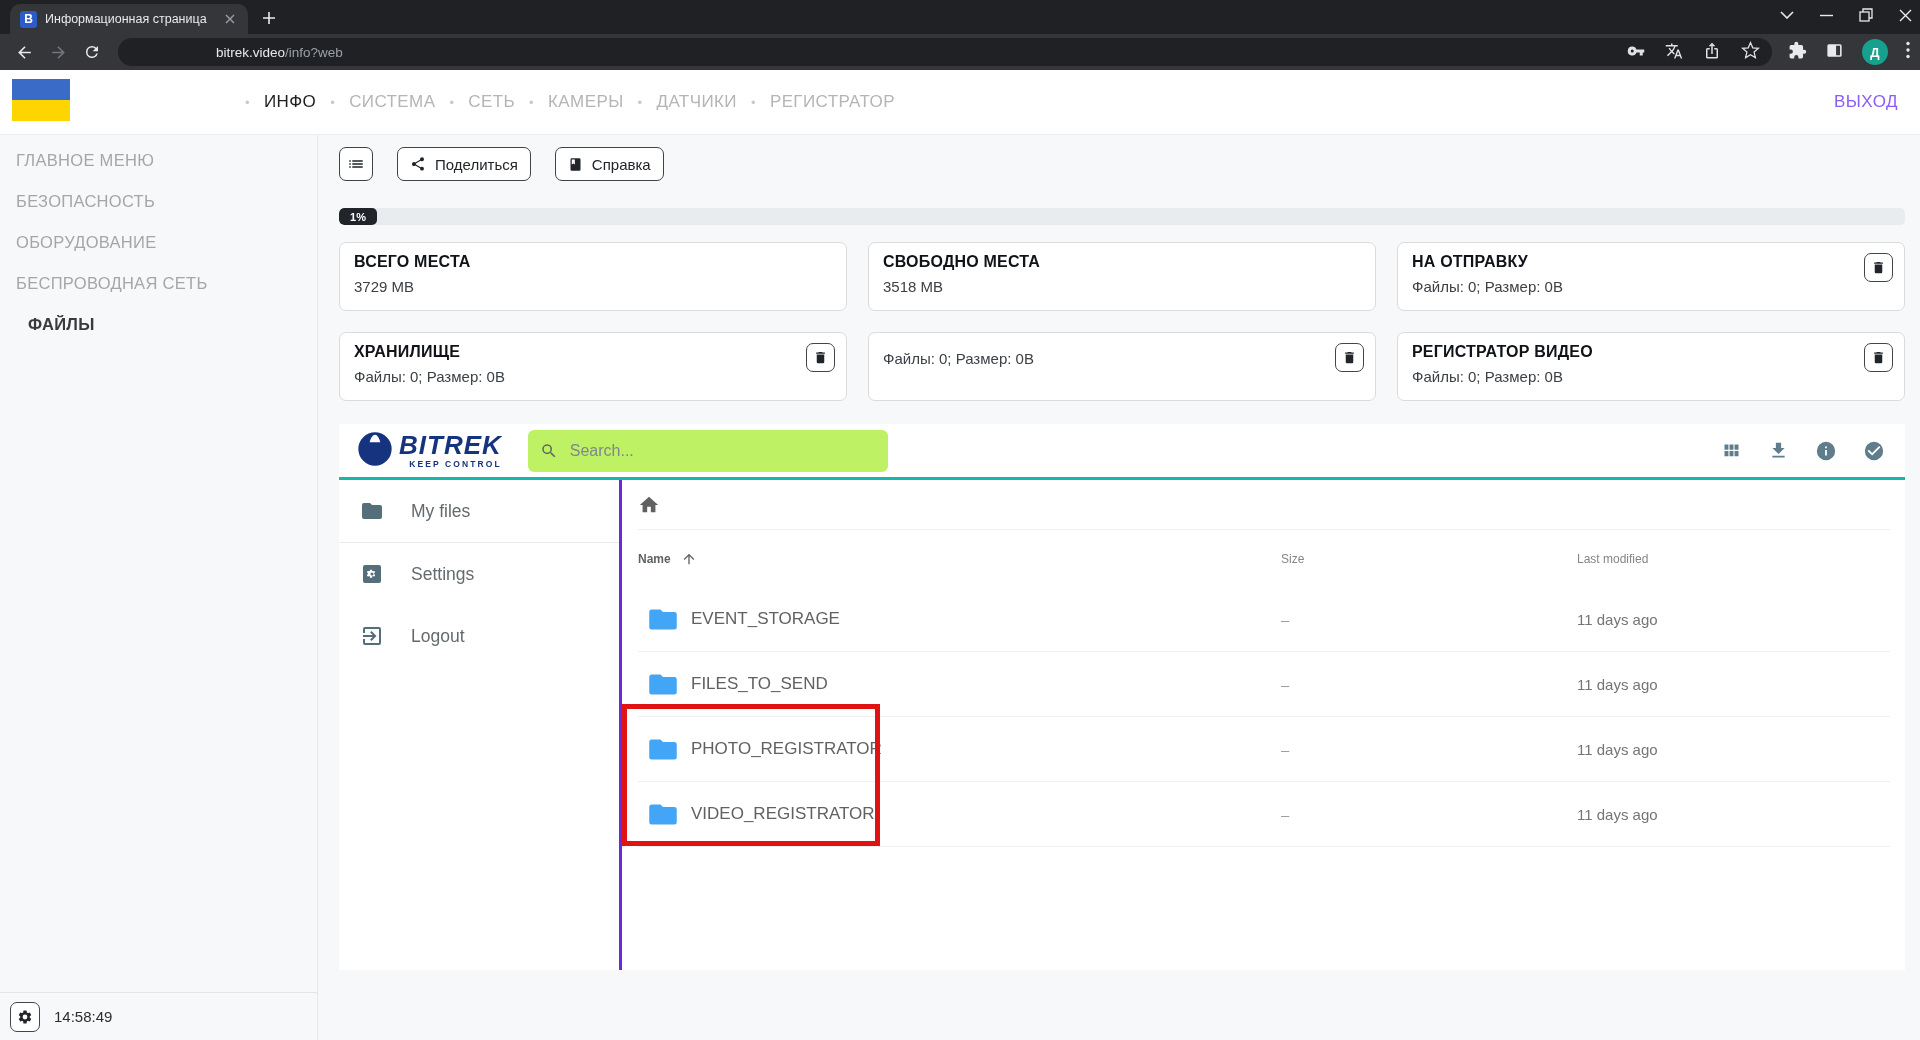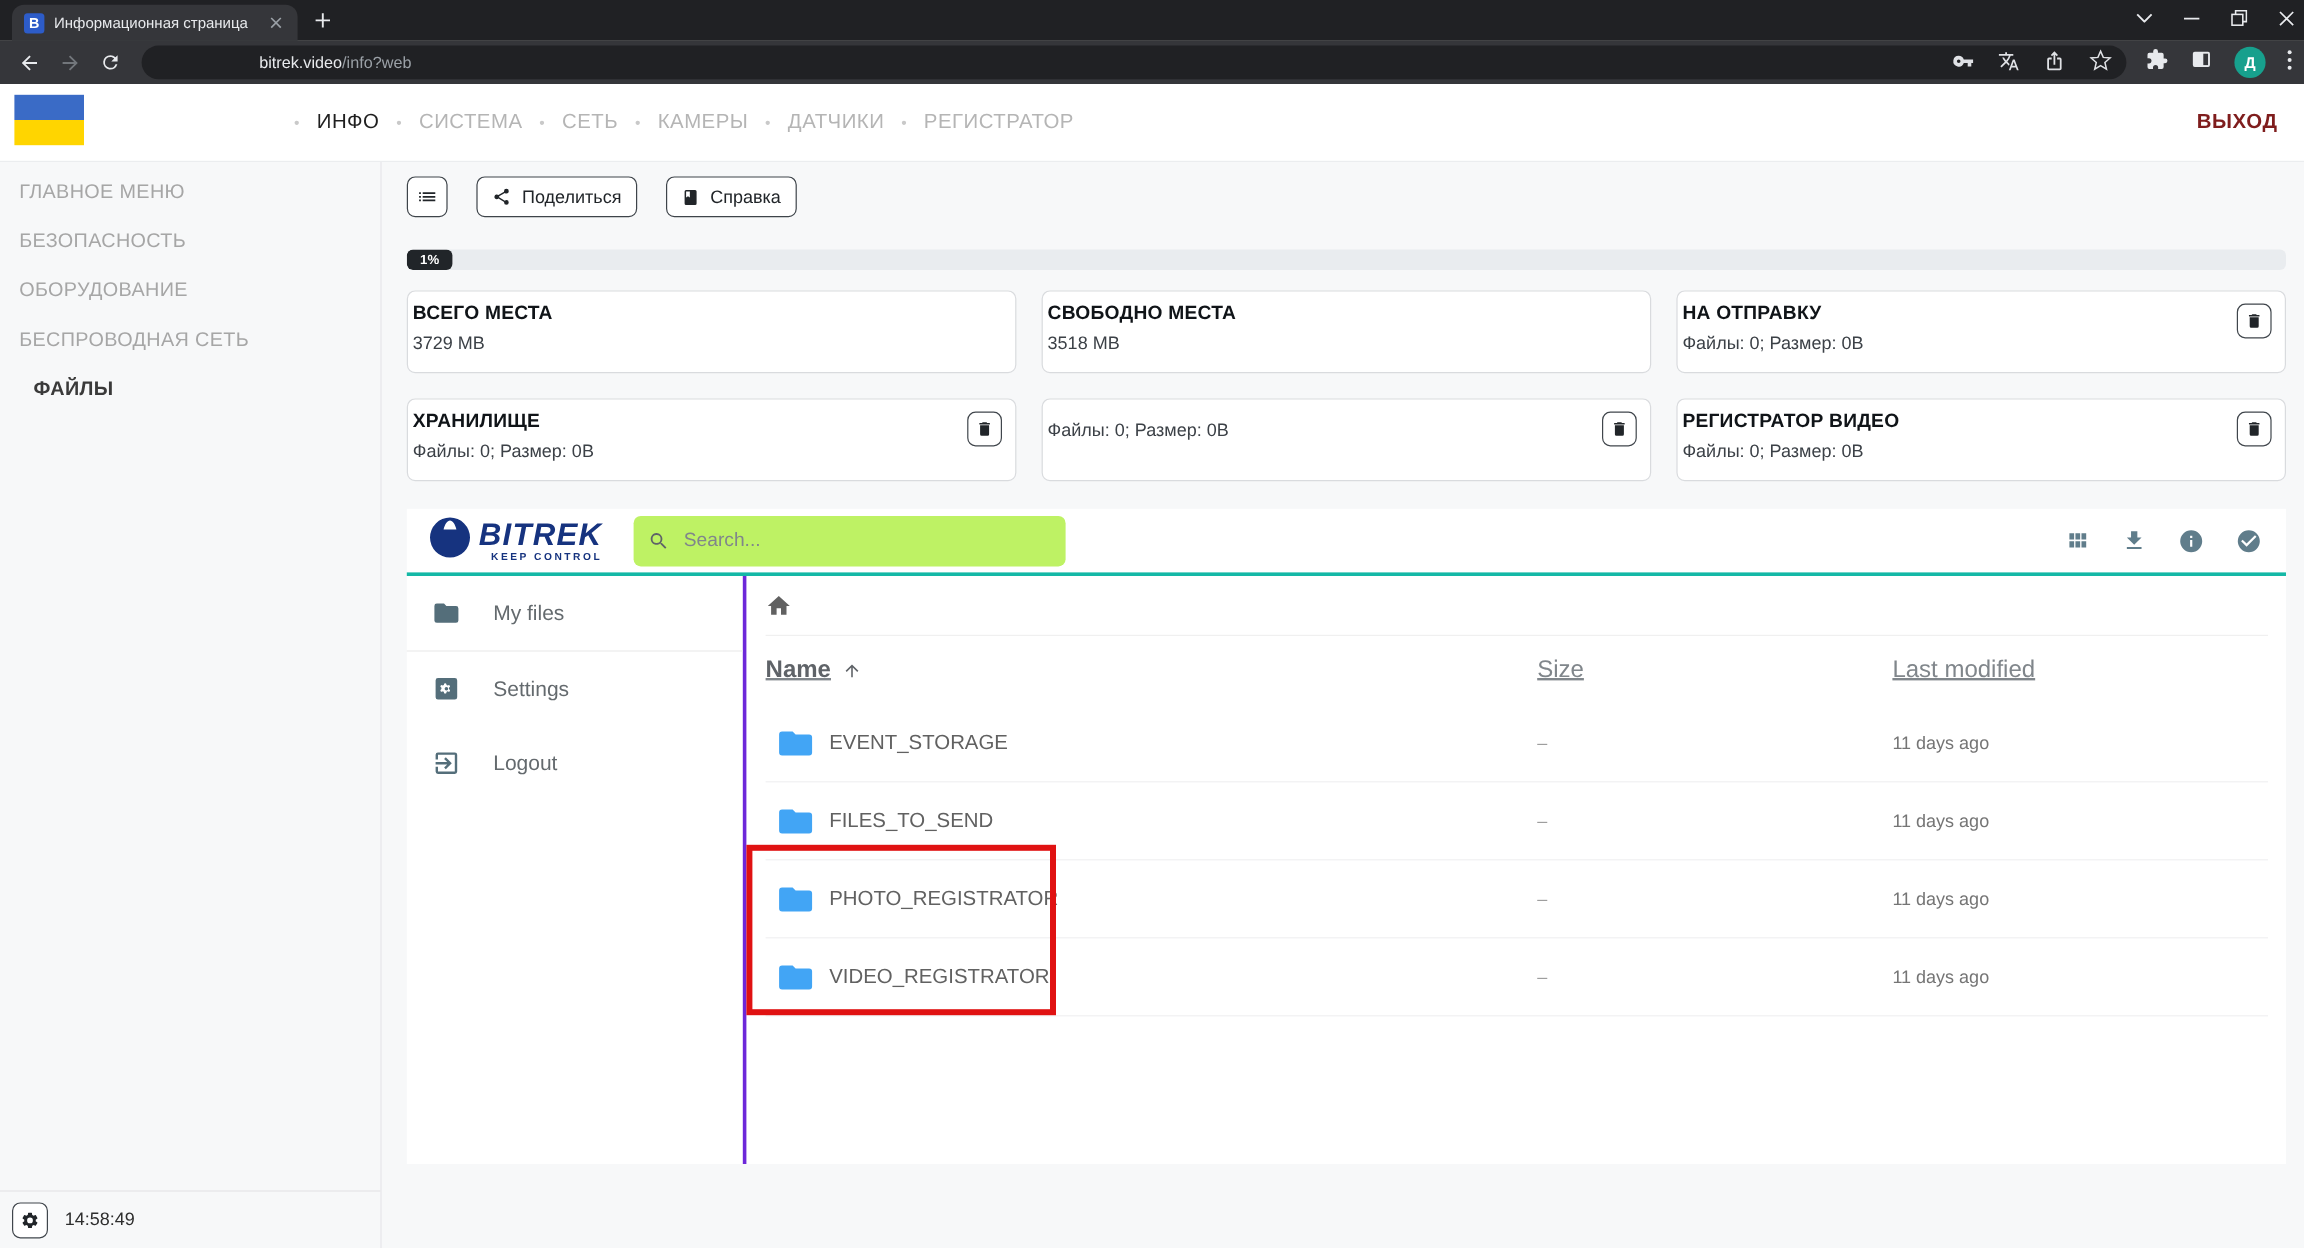--- a/index.html
+++ b/index.html
@@ -34,21 +34,21 @@
   .page-header { position:relative; height:65px; background:#ffffff; border-bottom:1px solid #ebedef; }
   .flag { position:absolute; left:12px; top:9px; width:58px; height:42px; }
   .flag .b { height:21px; background:#3a6bc6; }
   .flag .y { height:21px; background:#ffd500; }
   .top-nav { position:absolute; left:245px; top:0; height:100%; display:flex; align-items:center; gap:14px;
              font-size:17px; color:#b5b5b5; letter-spacing:.4px; }
   .top-nav .dot::before { content:"•"; color:#c9c9c9; font-size:13px; }
   .top-nav .nav-item { cursor:pointer; }
   .top-nav .nav-item.active { color:#1f1f1f; }
   .logout { position:absolute; right:22px; top:0; height:100%; display:flex; align-items:center;
-            font-size:17px; font-weight:bold; color:#7f1d1d; letter-spacing:.5px; cursor:pointer; }
+            font-size:17px; font-weight:normal; color:#8b5cf6; letter-spacing:.5px; cursor:pointer; }
 
   
   .body-wrap { position:relative; display:flex; height:905px; }
   .sidebar { position:relative; width:318px; background:#f7f8f9; border-right:1px solid #e6e7e9; }
   .side-item { padding:0 0 0 16px; height:41px; display:flex; align-items:center;
                font-size:16.5px; color:#a6a6a6; letter-spacing:.3px; cursor:pointer; }
   .side-item.active { color:#3a3a3a; font-weight:bold;padding-left:28px; }
   .side-list { padding-top:5px; }
   .side-footer { position:absolute; left:0; bottom:0; width:100%; height:48px; border-top:1px solid #e4e5e7;
                  display:flex; align-items:center; padding-left:10px; gap:14px; }
@@ -63,21 +63,21 @@
   .btn.square { width:34px; padding:0; justify-content:center; }
   .btn + .btn { margin-left:24px; }
   .help-btn { margin-left:auto; }
 
   .progress { margin-top:27px; height:17px; background:#e9ecef; border-radius:5px; overflow:hidden; }
   .progress-fill { width:38px; height:100%; background:#212529; border-radius:5px; color:#fff;
                    font-size:11px; font-weight:bold; display:flex; align-items:center; justify-content:center; }
 
   .cards { margin-top:17px; display:grid; grid-template-columns:repeat(3,1fr); gap:21px; }
   .card { position:relative; height:69px; background:#fff; border:1px solid #d9dbde; border-radius:7px;
-          padding:10px 4px; }
+          padding:10px 14px; }
   .card-title { font-size:16px; font-weight:bold; color:#101418; letter-spacing:.2px; }
   .card-value { margin-top:7px; font-size:15px; color:#3c4147; }
   .card .trash-btn { position:absolute; top:10px; right:11px; width:29px; height:29px; }
 
   
   .fm { position:relative; margin-top:23px; height:546px; background:#fff; }
   .fm-header { height:56px; display:flex; align-items:center; border-bottom:3px solid #14b8a6; padding:0 20px 0 16px; }
   .logo { display:flex; align-items:center; gap:4px; }
   .logo-globe { color:#16337f; }
   .logo-texts { display:flex; flex-direction:column; align-items:flex-end; line-height:1; }
@@ -95,21 +95,21 @@
   .fm-menu { width:283px; border-right:3px solid #6d28d9; }
   .fm-menu-item { height:62px; display:flex; align-items:center; gap:27px; padding-left:21px;
                   font-size:17.5px; color:#646a6e; cursor:pointer; }
   .fm-menu-item .mi { color:#546e7a; display:flex; }
   .fm-divider { border-bottom:1px solid #ececec; }
 
   .fm-content { flex:1; padding-left:16px; }
   .crumb-row { height:50px; display:flex; align-items:center; border-bottom:1px solid #f0f0f0;
                margin-right:15px; color:#616161; }
   .thead { height:57px; display:grid; grid-template-columns:643px 296px 1fr; align-items:center;
-           margin-right:15px; font-size:20px; color:#80868b;text-decoration:underline; }
+           margin-right:15px; font-size:12px; color:#80868b; }
   .thead .name-h { display:flex; align-items:center; gap:10px; font-weight:bold; color:#5f6368; cursor:pointer; }
   .trow { height:65px; display:grid; grid-template-columns:643px 296px 1fr; align-items:center;
           margin-right:15px; border-bottom:1px solid #f0f0f2; font-size:17px; color:#616161; cursor:pointer; }
   .trow .name-c { display:flex; align-items:center; gap:13px; padding-left:10px; }
   .trow .size-c { color:#9e9e9e; font-size:15px; }
   .trow .mod-c { color:#757575; font-size:15px; }
   .folder { color:#42a5f5; display:flex; }
 
   .highlight-box { position:absolute; left:304px; top:569px; width:258px; height:142px;
                    border:5px solid #e01212; z-index:30; pointer-events:none; }

